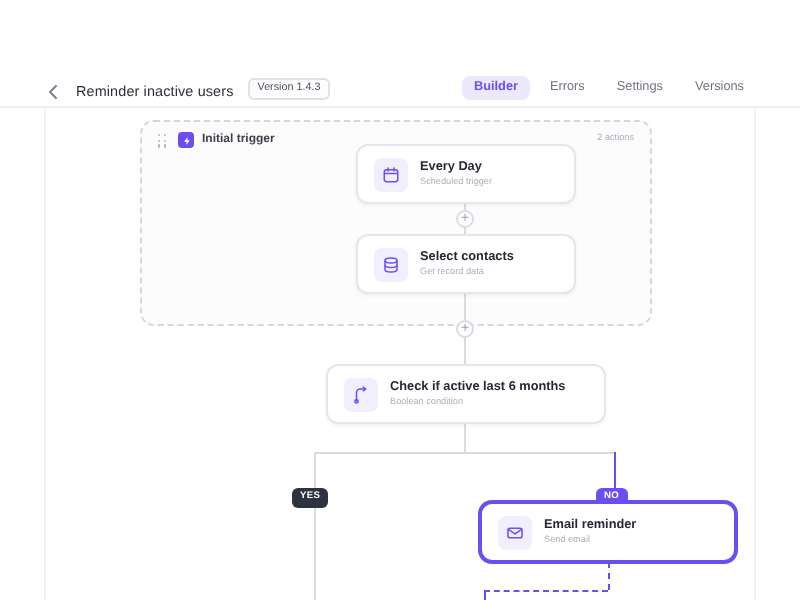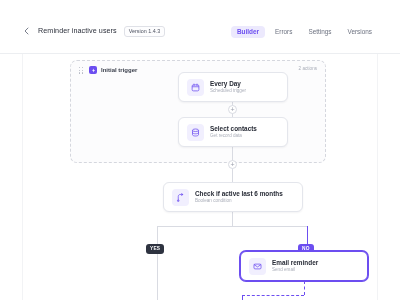--- a/index.html
+++ b/index.html
@@ -14,21 +14,21 @@
     width: 400px; height: 300px;
     background: #ffffff;
   }
 
   
   .topbar {
     position: absolute;
     left: 22px; top: 26px;
     width: 356px; height: 24px;
     display: flex;
-    align-items: flex-start;
+    align-items: flex-end;
     gap: 7px;
   }
   .back-icon {
     width: 9px; height: 9px;
     flex: 0 0 auto;
     color: #7a7f8c;
     display: flex; align-items: center; justify-content: center;
     font-size: 9px;
     line-height: 1;
   }

